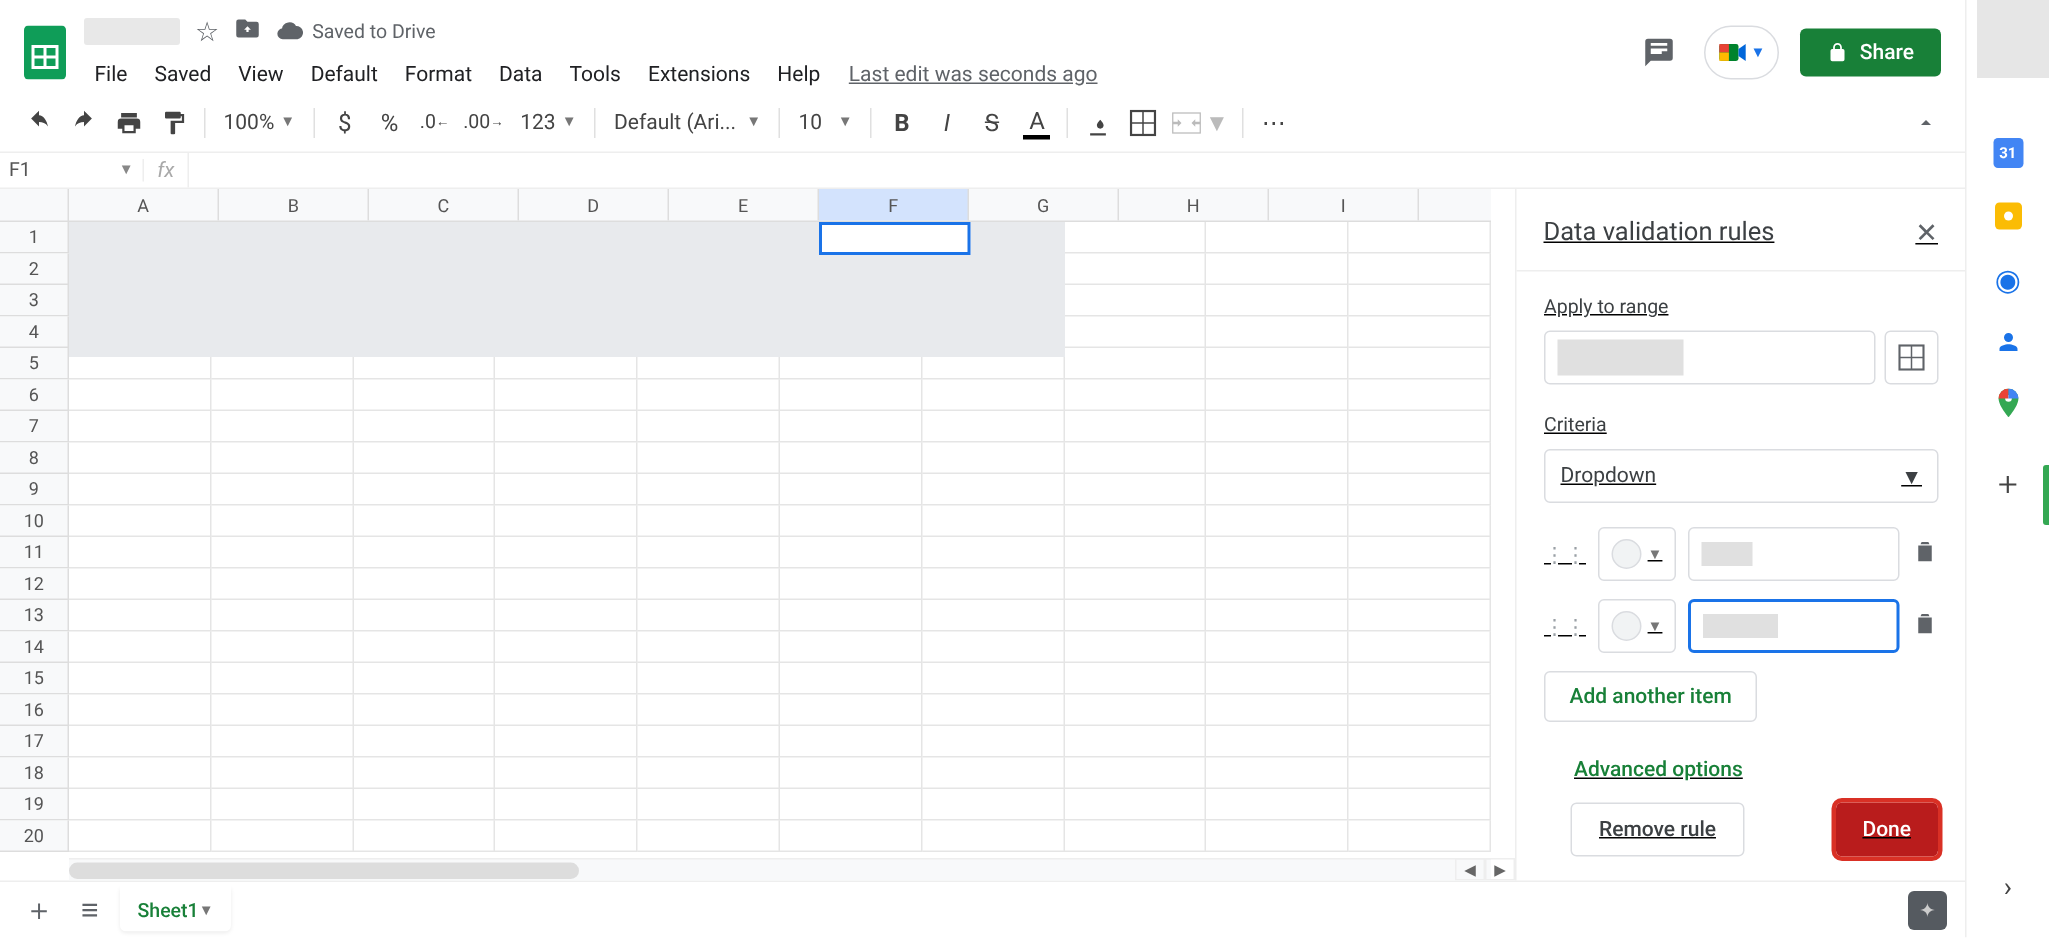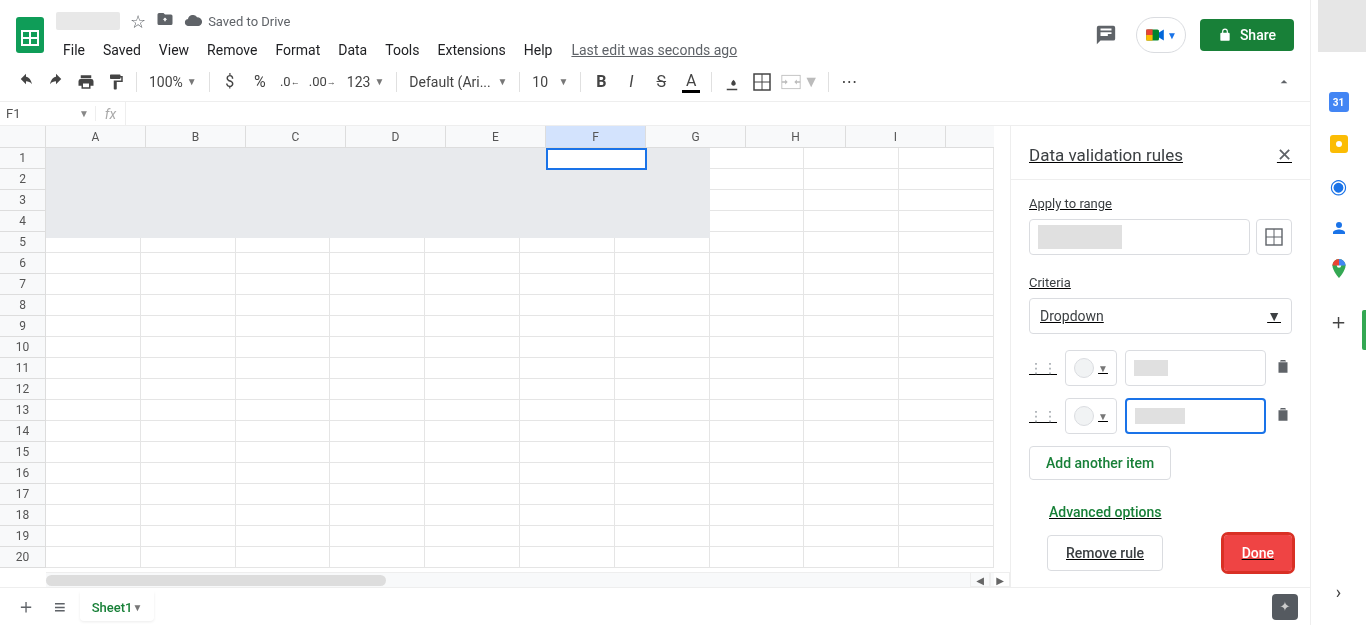--- a/index.html
+++ b/index.html
@@ -84,21 +84,21 @@
 .color-chip { width: 20px; height: 20px; border-radius: 50%; border: 1px solid #dadce0; background: #f1f3f4; }
 .color-chip-btn .caret { font-size: 10px; color: #777; }
 .opt-input { flex: 1; height: 36px; border: 1px solid #dadce0; border-radius: 4px; padding: 0 8px; display: flex; align-items: center; }
 .opt-input.focused { border: 2px solid #1a73e8; }
 .opt-input .ph { height: 16px; background: #e0e0e0; }
 .delete-btn { color: #5f6368; font-size: 18px; cursor: pointer; }
 .add-item-btn { border: 1px solid #dadce0; border-radius: 4px; padding: 8px 16px; font-size: 14px; color: #188038; font-weight: 500; background: #fff; cursor: pointer; margin-bottom: 20px; }
 .adv-opt { font-size: 14px; color: #188038; font-weight: 500; cursor: pointer; margin: 4px 0 30px 20px; }
 .panel-footer { display: flex; justify-content: space-between; padding: 12px 18px 16px 36px; }
 .remove-btn { border: 1px solid #dadce0; border-radius: 4px; padding: 9px 18px; font-size: 14px; color: #3c4043; background: #fff; cursor: pointer; font-weight: 500; }
-.done-btn { background: #ef4444; color: #fff; border: none; border-radius: 4px; padding: 9px 18px; font-size: 14px; font-weight: 500; cursor: pointer; outline: 3px solid #d93025; outline-offset: 0; }
+.done-btn { background: #b91c1c; color: #fff; border: none; border-radius: 4px; padding: 9px 18px; font-size: 14px; font-weight: 500; cursor: pointer; outline: 3px solid #d93025; outline-offset: 0; }
 
 
 .tabs-bar { display: flex; align-items: center; height: 38px; border-top: 1px solid #eee; padding: 0 12px; gap: 10px; }
 .tab-btn { color: #5f6368; font-size: 20px; cursor: pointer; padding: 4px; }
 .sheet-tab { display: flex; align-items: center; gap: 0; padding: 6px 12px; border-top: 2px solid transparent; font-size: 13px; color: #188038; font-weight: 500; cursor: pointer; background: #fff; border-radius: 0 0 4px 4px; box-shadow: 0 -2px 0 #fff, 0 1px 3px rgba(0,0,0,.08); }
 .sheet-tab .caret { font-size: 10px; color: #777; }
 .explore-btn { margin-left: auto; width: 26px; height: 26px; background: #555a60; border-radius: 4px; display: flex; align-items: center; justify-content: center; cursor: pointer; position: relative; }
 .explore-btn::after { content: "✦"; color: #ccc; font-size: 13px; }
 
 .side-cal { background: #4285f4; color: #fff; font-size: 10px; font-weight: bold; width: 20px; height: 20px; border-radius: 3px; display: flex; align-items: center; justify-content: center; }
@@ -136,21 +136,21 @@
           <svg width="18" height="18" viewBox="0 0 24 24">
               <path fill="#5f6368" d="M19 18H6a4 4 0 0 1 0-8 6 6 0 0 1 11.3-2A5 5 0 0 1 19 18z" stroke="#5f6368" stroke-width="1.6"></path>
             </svg>
           <span>Saved to Drive</span>
         </span>
       </div>
       <div class="menubar">
         <div class="menubar-item">File</div>
         <div class="menubar-item">Saved</div>
         <div class="menubar-item">View</div>
-        <div class="menubar-item">Remove</div>
+        <div class="menubar-item">Default</div>
         <div class="menubar-item">Format</div>
         <div class="menubar-item">Data</div>
         <div class="menubar-item">Tools</div>
         <div class="menubar-item">Extensions</div>
         <div class="menubar-item">Help</div>
         <div class="last-edit">Last edit was seconds ago</div>
       </div>
     </div>
     <div class="header-right">
       <div class="hdr-icon-btn">

